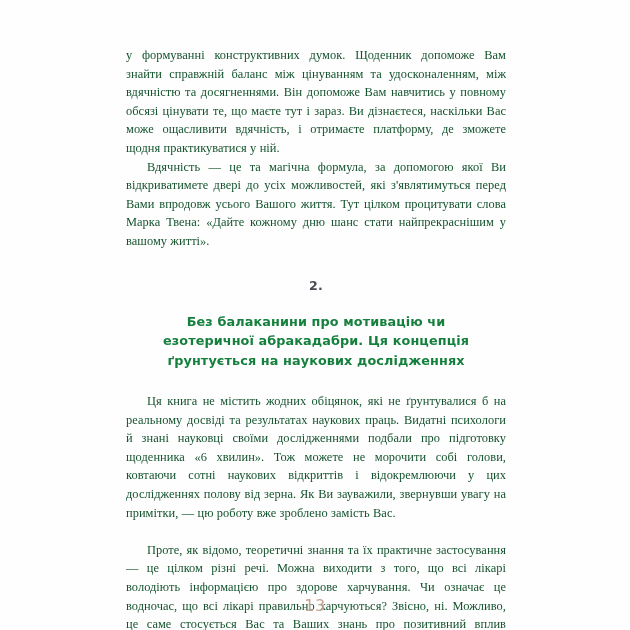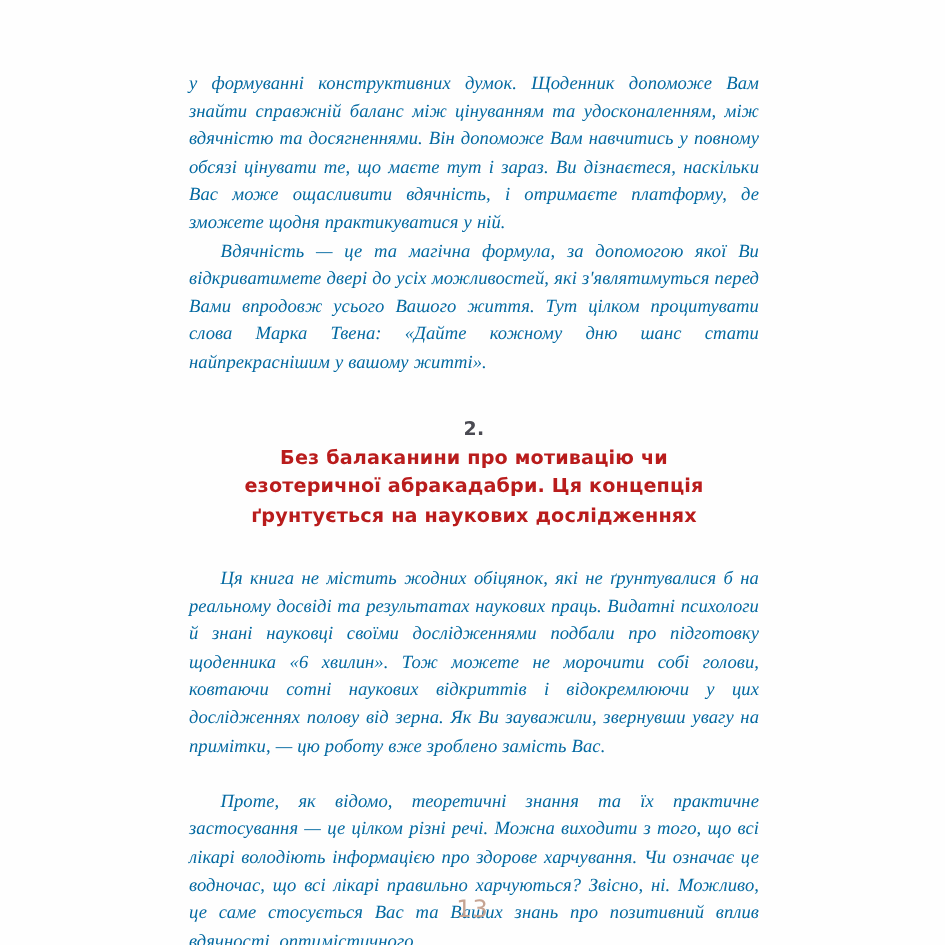--- a/index.html
+++ b/index.html
@@ -29,26 +29,25 @@
     left: 126px;
     top: 46px;
     width: 380px;
   }
 
   p.body-par {
     margin: 0;
     font-family: "Liberation Serif", "DejaVu Serif", serif;
     font-size: 12.4px;
     line-height: 18.6px;
-    color: #0369a1;
+    color: #14532d;
     text-align: justify;
     text-justify: inter-word;
     letter-spacing: 0.05px;
     word-spacing: 0.2px;
-    font-style: italic;
     -webkit-font-smoothing: antialiased;
   }
 
   p.indented {
     text-indent: 21px;
   }
 
   .par-gap {
     height: 18.6px;
   }
@@ -65,24 +64,24 @@
     font-weight: 700;
     color: #4a4a52;
     line-height: 17px;
     letter-spacing: 0.2px;
   }
 
   .chapter-title {
     font-family: "DejaVu Sans", "Liberation Sans", sans-serif;
     font-size: 12.8px;
     font-weight: 700;
-    color: #b91c1c;
+    color: #15803d;
     line-height: 19.5px;
     letter-spacing: 0.1px;
-    margin: 0 auto;
+    margin: 16px auto;
     width: 340px;
     padding-top: 2px;
   }
 
   .page-number {
     position: absolute;
     left: 0;
     top: 596px;
     width: 630px;
     text-align: center;

